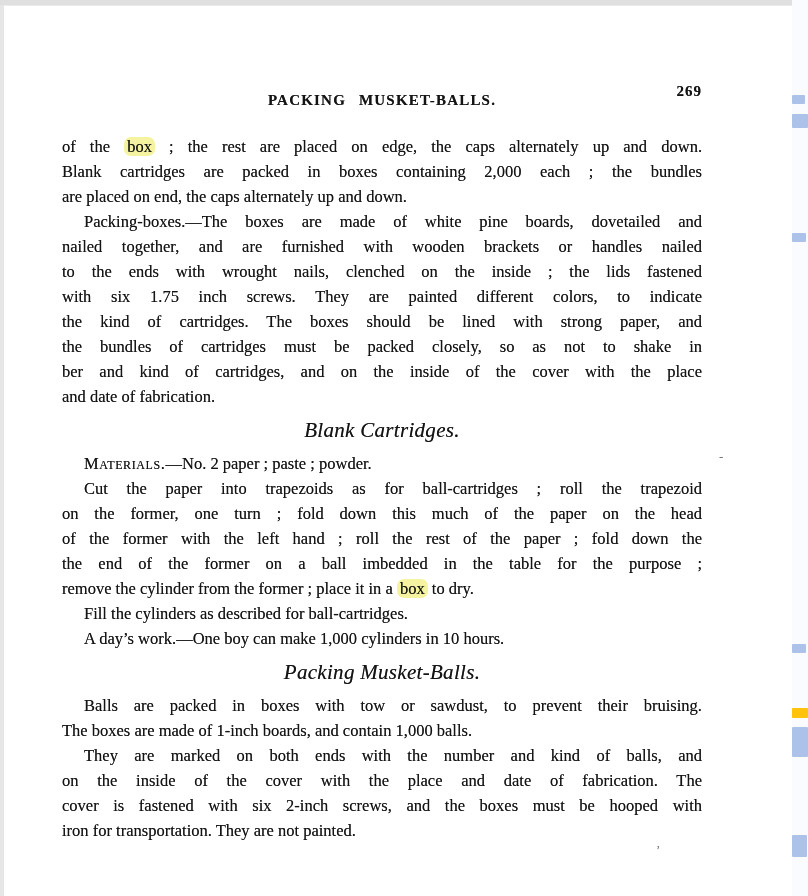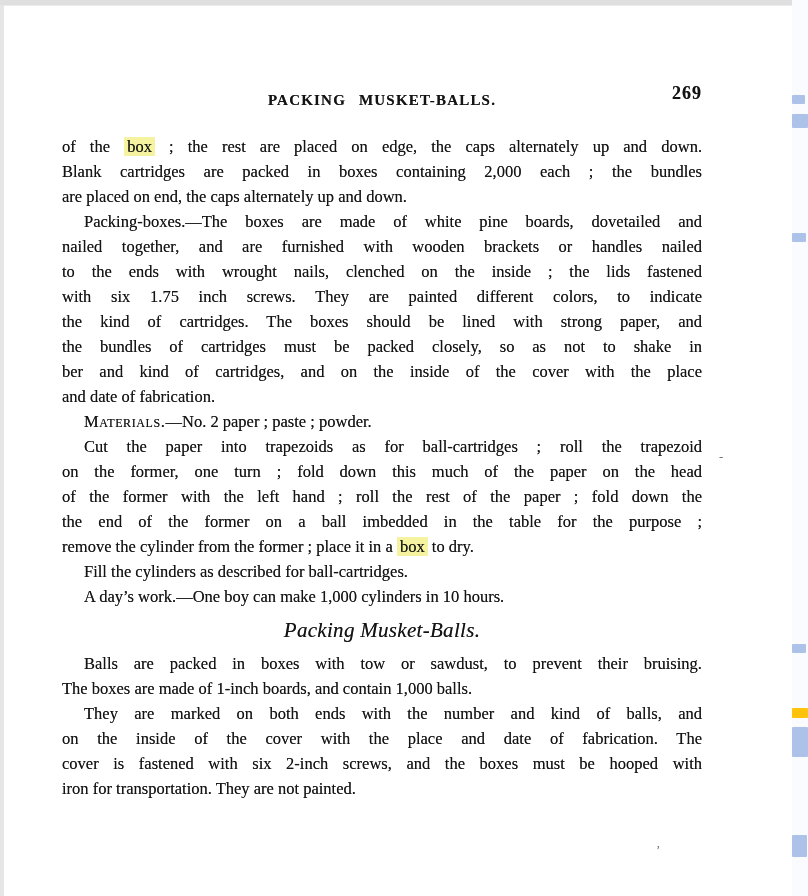--- a/index.html
+++ b/index.html
@@ -25,35 +25,35 @@
   .marker{position:absolute;left:0;border-radius:1px;}
   .page{position:absolute;left:4px;top:6px;right:16px;bottom:0;background:var(--page-bg);}
   .content{position:absolute;left:58px;top:8px;width:640px;margin-top:16px;}
   .head-row{position:relative;margin-top:57px;height:26px;}
   .running-head{
     text-align:center;font-size:15px;font-weight:bold;letter-spacing:1.2px;
     word-spacing:8px;line-height:26px;
     text-shadow:0 0 .5px rgba(0,0,0,.55);
   }
   .page-number{
-    position:absolute;right:0;top:-4px;font-size:18px;font-weight:bold;letter-spacing:1px;
+    position:absolute;right:0;top:-4px;font-size:15px;font-weight:bold;letter-spacing:1px;
     text-shadow:0 0 .5px rgba(0,0,0,.55);
   }
   .page-text{margin-top:21px;font-size:16.5px;text-shadow:0 0 .55px rgba(0,0,0,.6);}
   .paragraph{margin:0;}
   .line{line-height:25px;}
   .justified{text-align:justify;text-align-last:justify;-moz-text-align-last:justify;}
   .indent{text-indent:22px;}
   .heading{
     text-align:center;font-style:italic;font-size:21px;line-height:30px;
     margin:6px 0;letter-spacing:.3px;
   }
   .seg-i{}
   .seg-sc{font-variant:small-caps;letter-spacing:.6px;}
-  .seg-hl{background:var(--highlight);padding:0 3px;border-radius:1px;}
+  .seg-hl{background:var(--highlight);padding:0 3px;border-radius:7px;}
   .artifact{position:absolute;font-size:13px;color:#6f6f6f;line-height:10px;}
 </style>
 </head>
 <body>
 
 <div class="screen">
   <div class="top-bar"></div>
   <div class="left-strip"></div>
 
   <div class="page">
@@ -71,20 +71,21 @@
           <div class="paragraph">
             <div class="line justified indent"><span class="seg-i">Packing-boxes.</span><span class="seg-n">—The boxes are made of white pine boards, dovetailed and</span></div>
             <div class="line justified"><span class="seg-n">nailed together, and are furnished with wooden brackets or handles nailed</span></div>
             <div class="line justified"><span class="seg-n">to the ends with wrought nails, clenched on the inside ; the lids fastened</span></div>
             <div class="line justified"><span class="seg-n">with six 1.75 inch screws.  They are painted different colors, to indicate</span></div>
             <div class="line justified"><span class="seg-n">the kind of cartridges.  The boxes should be lined with strong paper, and</span></div>
             <div class="line justified"><span class="seg-n">the bundles of cartridges must be packed closely, so as not to shake in</span></div>
             <div class="line justified"><span class="seg-n">ber and kind of cartridges, and on the inside of the cover with the place</span></div>
             <div class="line"><span class="seg-n">and date of fabrication.</span></div>
           </div>
+          <div class="heading">Blank Cartridges.</div>
           <div class="paragraph">
             <div class="line indent"><span class="seg-sc">Materials.</span><span class="seg-n">—</span><span class="seg-i">No. 2 paper ; paste ; powder.</span></div>
           </div>
           <div class="paragraph">
             <div class="line justified indent"><span class="seg-n">Cut the paper into trapezoids as for ball-cartridges ; roll the trapezoid</span></div>
             <div class="line justified"><span class="seg-n">on the former, one turn ; fold down this much of the paper on the head</span></div>
             <div class="line justified"><span class="seg-n">of the former with the left hand ; roll the rest of the paper ; fold down the</span></div>
             <div class="line justified"><span class="seg-n">the end of the former on a ball imbedded in the table for the purpose ;</span></div>
             <div class="line"><span class="seg-n">remove the cylinder from the former ; place it in a </span><span class="seg-hl">box</span><span class="seg-n"> to dry.</span></div>
           </div>

